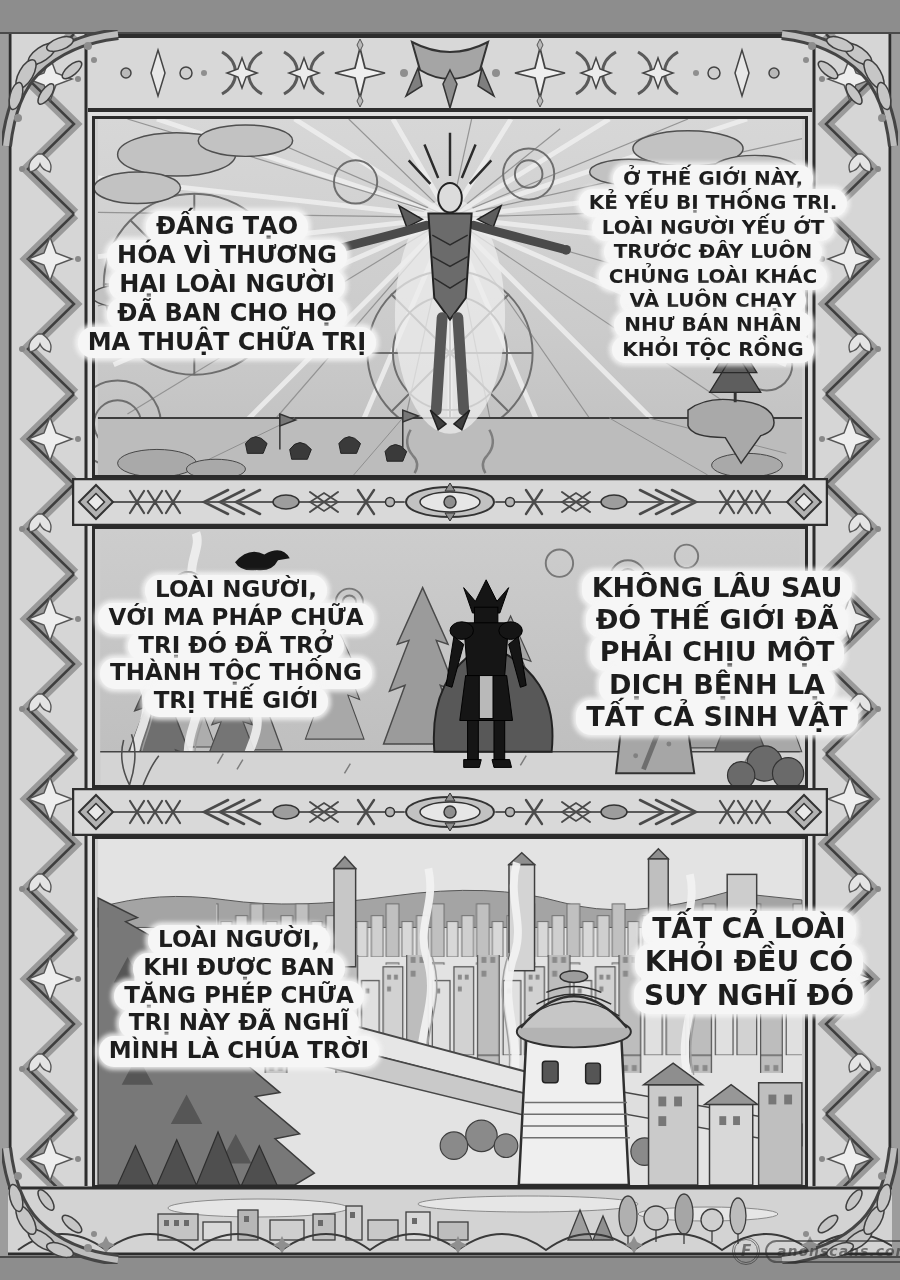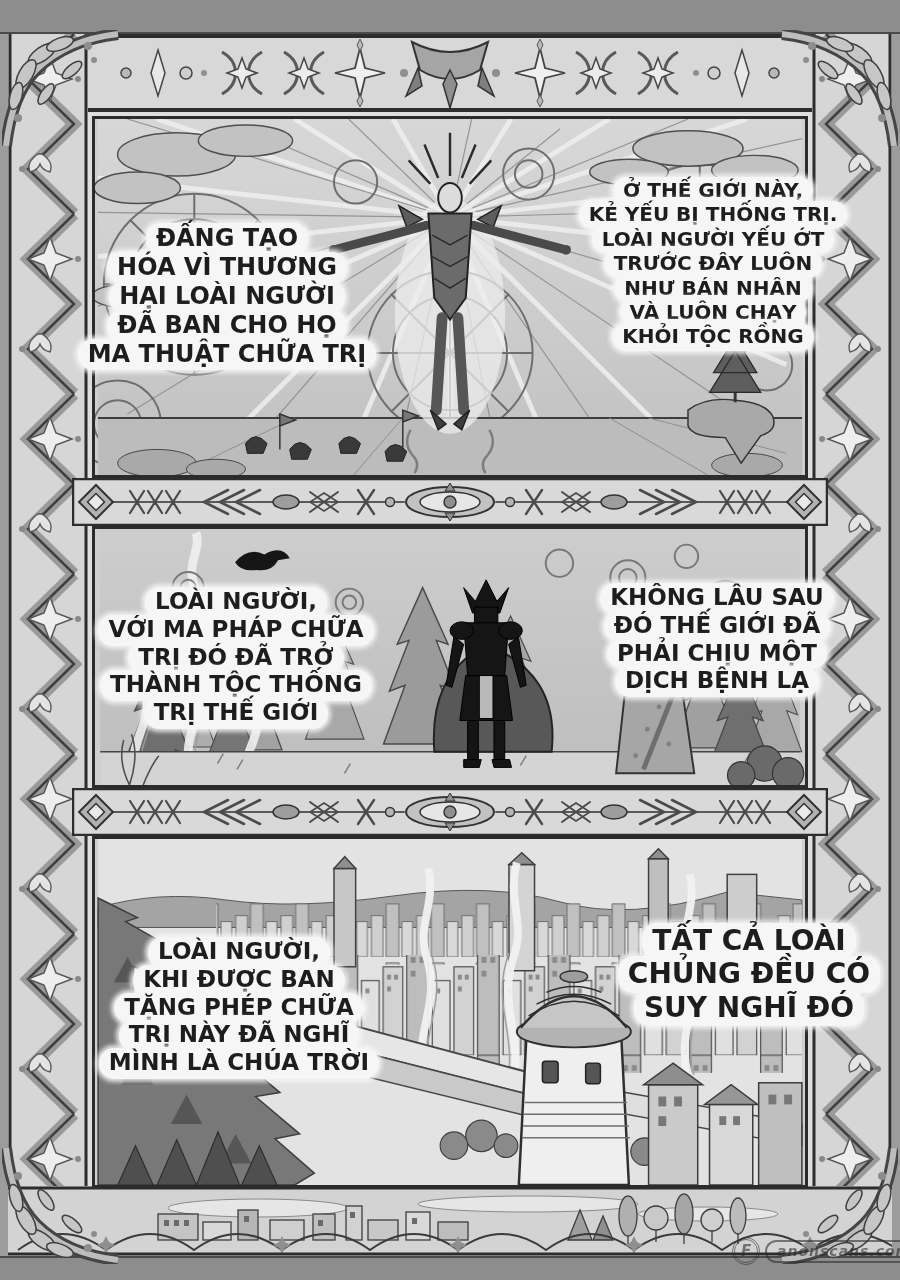--- a/index.html
+++ b/index.html
@@ -39,25 +39,25 @@
   #corner-tr { right:2px; top:30px; transform:scaleX(-1); }
   #corner-bl { left:2px; bottom:16px; transform:scaleY(-1); }
   #corner-br { right:2px; bottom:16px; transform:scale(-1,-1); }
 
   .cap { position:absolute; display:flex; flex-direction:column; align-items:center; z-index:5; }
   .cap .ln {
     display:inline-block; background:#f6f6f6; color:#1d1d1d; font-weight:bold;
     line-height:1.12; padding:2px 10px 3px; border-radius:15px; margin-top:-3px;
     white-space:nowrap; box-shadow:0 0 4px 3px rgba(246,246,246,0.85);
   }
-  .cap .ln:first-child { margin-top:12px; }
+  .cap .ln:first-child { margin-top:0; }
   #cap-1L { left:0px;   top:92px;  width:264px; font-size:24px;text-align:right; }
   #cap-1R { left:478px; top:46px;  width:280px; font-size:20px; }
   #cap-2L { left:16px;  top:46px;  width:250px; font-size:23px; }
-  #cap-2R { left:494px; top:42px;  width:256px; font-size:23px; }
+  #cap-2R { left:494px; top:42px;  width:256px; font-size:27px; }
   #cap-3L { left:18px;  top:86px;  width:252px; font-size:23px; }
   #cap-3R { left:548px; top:72px;  width:212px; font-size:28px; }
 
   .watermark { position:absolute; left:732px; top:1237px; display:flex; align-items:center; gap:5px; z-index:6; opacity:0.58; }
   .wm-logo { width:28px; height:28px; border:3px double #2c2c2c; border-radius:50%;
     display:flex; align-items:center; justify-content:center;
     font-weight:bold; font-style:italic; font-size:15px; color:#2c2c2c; flex:0 0 auto; }
   .wm-text { border:2px solid #2c2c2c; border-radius:13px; padding:1px 10px 2px;
     font-size:14px; font-weight:bold; font-style:italic; letter-spacing:1px; color:#2c2c2c; white-space:nowrap; }
 </style>
@@ -277,22 +277,23 @@
       <span class="ln">HÓA VÌ THƯƠNG</span>
       <span class="ln">HẠI LOÀI NGƯỜI</span>
       <span class="ln">ĐÃ BAN CHO HỌ</span>
       <span class="ln">MA THUẬT CHỮA TRỊ</span>
     </div>
     <div class="cap" id="cap-1R">
       <span class="ln">Ở THẾ GIỚI NÀY,</span>
       <span class="ln">KẺ YẾU BỊ THỐNG TRỊ.</span>
       <span class="ln">LOÀI NGƯỜI YẾU ỚT</span>
       <span class="ln">TRƯỚC ĐÂY LUÔN</span>
+      <span class="ln">CHỦNG LOÀI KHÁC</span>
+      <span class="ln">VÀ LUÔN CHẠY</span>
       <span class="ln">NHƯ BÁN NHÂN</span>
-      <span class="ln">VÀ LUÔN CHẠY</span>
       <span class="ln">KHỎI TỘC RỒNG</span>
     </div>
   </div>
 
   <div class="divider" id="divider1">
     <svg viewBox="0 0 756 48" xmlns="http://www.w3.org/2000/svg" xmlns:xlink="http://www.w3.org/1999/xlink">
       <rect x="1" y="1" width="754" height="46" fill="#d9d9d9" stroke="#2d2d2d" stroke-width="2.5"></rect>
       <g id="dhA" stroke-linecap="round">
         <path d="M38,24 H332" stroke="#5a5a5a" stroke-width="2"></path>
         <g transform="rotate(45 24 24)">
@@ -419,20 +420,21 @@
       <span class="ln">VỚI MA PHÁP CHỮA</span>
       <span class="ln">TRỊ ĐÓ ĐÃ TRỞ</span>
       <span class="ln">THÀNH TỘC THỐNG</span>
       <span class="ln">TRỊ THẾ GIỚI</span>
     </div>
     <div class="cap" id="cap-2R">
       <span class="ln">KHÔNG LÂU SAU</span>
       <span class="ln">ĐÓ THẾ GIỚI ĐÃ</span>
       <span class="ln">PHẢI CHỊU MỘT</span>
       <span class="ln">DỊCH BỆNH LẠ</span>
+      <span class="ln">TẤT CẢ SINH VẬT</span>
     </div>
   </div>
 
   <div class="divider" id="divider2">
     <svg viewBox="0 0 756 48" xmlns="http://www.w3.org/2000/svg" xmlns:xlink="http://www.w3.org/1999/xlink">
       <rect x="1" y="1" width="754" height="46" fill="#d9d9d9" stroke="#2d2d2d" stroke-width="2.5"></rect>
       <g id="dhB" stroke-linecap="round">
         <path d="M38,24 H332" stroke="#5a5a5a" stroke-width="2"></path>
         <g transform="rotate(45 24 24)">
           <rect x="12" y="12" width="24" height="24" fill="#b2b2b2" stroke="#333" stroke-width="2"></rect>
@@ -553,21 +555,21 @@
     </svg>
     <div class="cap" id="cap-3L">
       <span class="ln">LOÀI NGƯỜI,</span>
       <span class="ln">KHI ĐƯỢC BAN</span>
       <span class="ln">TẶNG PHÉP CHỮA</span>
       <span class="ln">TRỊ NÀY ĐÃ NGHĨ</span>
       <span class="ln">MÌNH LÀ CHÚA TRỜI</span>
     </div>
     <div class="cap" id="cap-3R">
       <span class="ln">TẤT CẢ LOÀI</span>
-      <span class="ln">CHỦNG ĐỀU CÓ</span>
+      <span class="ln">KHỎI ĐỀU CÓ</span>
       <span class="ln">SUY NGHĨ ĐÓ</span>
     </div>
   </div>
 
   <div class="corner" id="corner-tl">
     <svg viewBox="0 0 120 120" xmlns="http://www.w3.org/2000/svg">
       <path d="M116,4 Q64,10 34,40 Q10,64 4,116" fill="none" stroke="#454545" stroke-width="12"></path>
       <path d="M116,4 Q64,10 34,40 Q10,64 4,116" fill="none" stroke="#bdbdbd" stroke-width="6"></path>
       <g fill="#c6c6c6" stroke="#3f3f3f" stroke-width="1.5">
         <ellipse cx="40" cy="24" rx="16" ry="7" transform="rotate(-35 40 24)"></ellipse>

